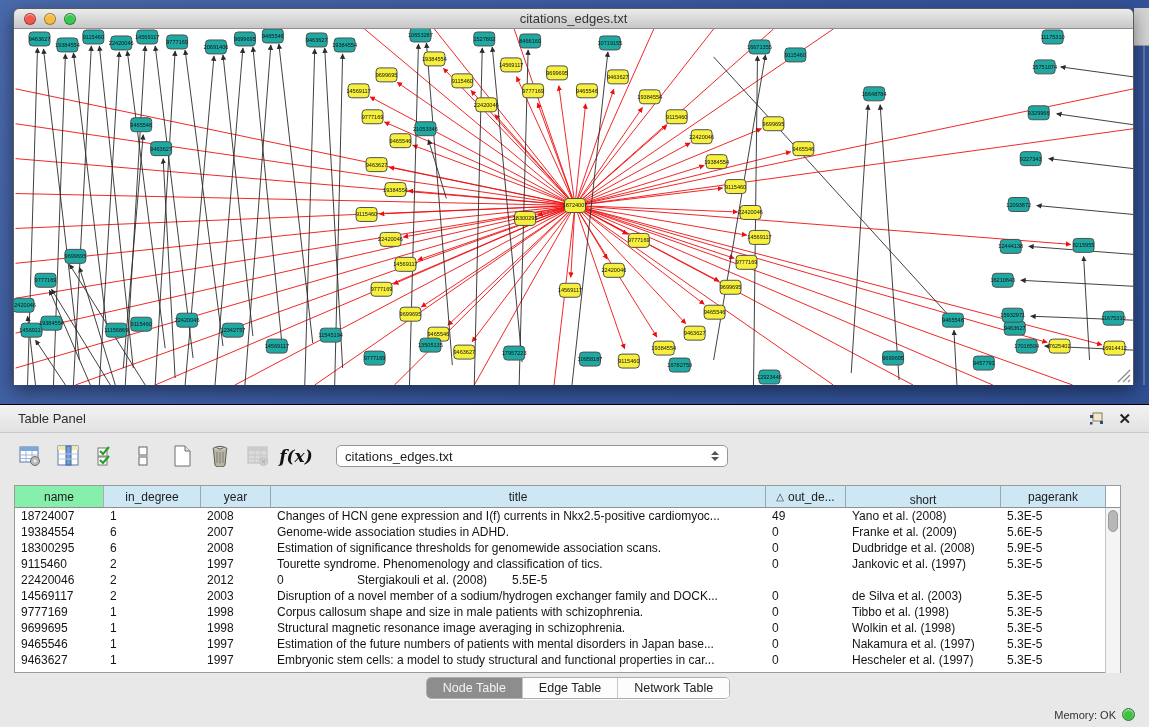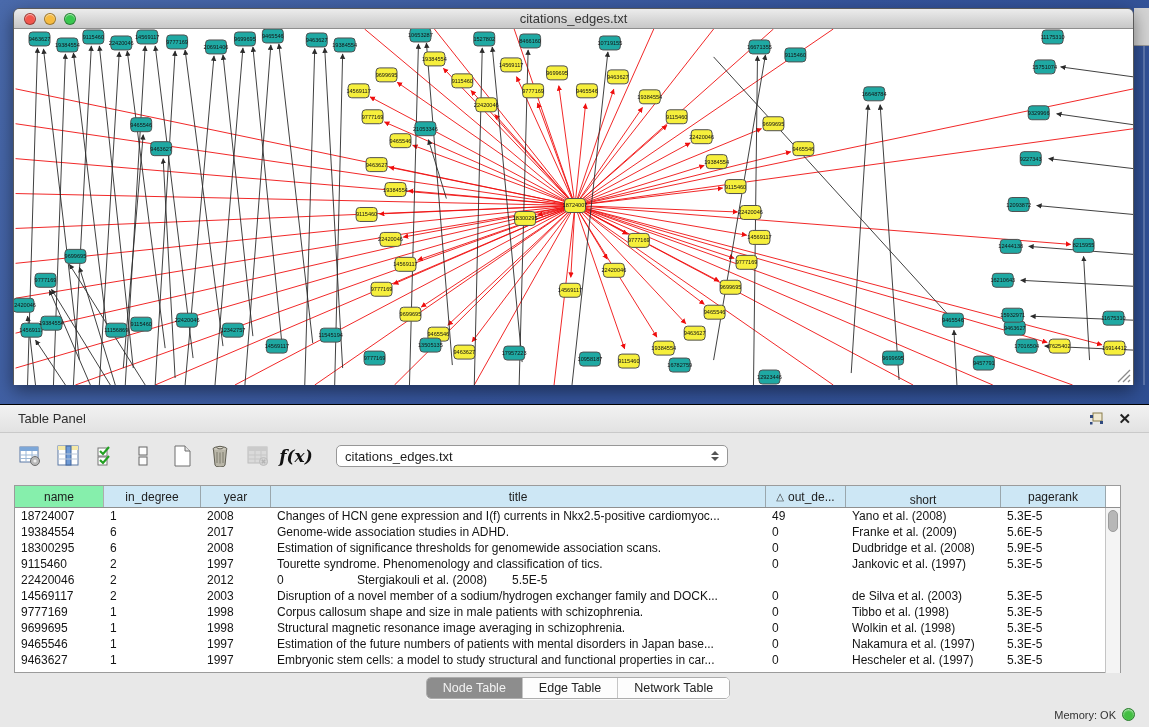--- a/index.html
+++ b/index.html
@@ -727,21 +727,21 @@
           <div class="td" style="width: 97px;">1</div>
           <div class="td" style="width: 70px;">2008</div>
           <div class="td" style="width: 495px;">Changes of HCN gene expression and I(f) currents in Nkx2.5-positive cardiomyoc...</div>
           <div class="td" style="width: 80px;">49</div>
           <div class="td" style="width: 155px;">Yano et al. (2008)</div>
           <div class="td" style="width: 105px;">5.3E-5</div>
         </div>
         <div class="trow">
           <div class="td" style="width: 89px;">19384554</div>
           <div class="td" style="width: 97px;">6</div>
-          <div class="td" style="width: 70px;">2017</div>
+          <div class="td" style="width: 70px;">2007</div>
           <div class="td" style="width: 495px;">Genome-wide association studies in ADHD.</div>
           <div class="td" style="width: 80px;">0</div>
           <div class="td" style="width: 155px;">Franke et al. (2009)</div>
           <div class="td" style="width: 105px;">5.6E-5</div>
         </div>
         <div class="trow">
           <div class="td" style="width: 89px;">18300295</div>
           <div class="td" style="width: 97px;">6</div>
           <div class="td" style="width: 70px;">2008</div>
           <div class="td" style="width: 495px;">Estimation of significance thresholds for genomewide association scans.</div>

